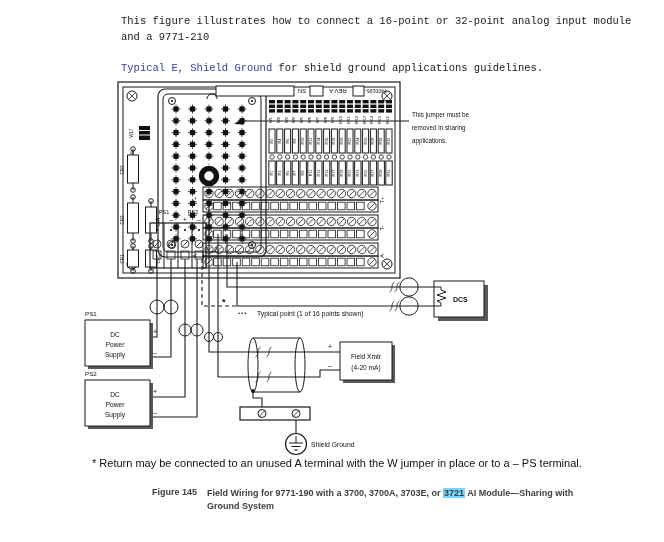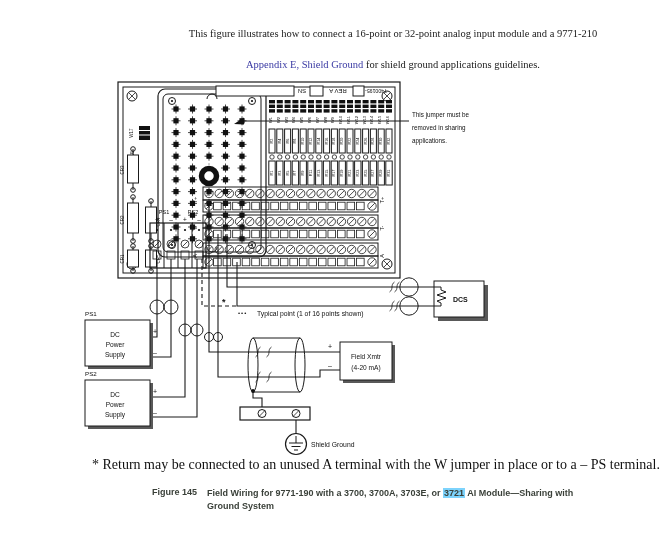--- a/index.html
+++ b/index.html
@@ -1,47 +1,47 @@
 <!DOCTYPE html>
 <html><head>
 <meta charset="utf-8">
 <style>
   html,body{margin:0;padding:0;background:#fff;}
   .page{position:relative;width:664px;height:542px;background:#fff;overflow:hidden;
         font-family:"Liberation Sans",sans-serif;color:#111;}
-  .intro{position:absolute;left:117px;top:10px;width:520px;margin:16px;
-         font-family:Liberation Serif, serif;font-size:10.5px;line-height:15.5px;color:#1a1a1a;text-align:center;}
+  .intro{position:absolute;left:117px;top:10px;width:520px;margin:4px;
+         font-family:Liberation Mono, monospace;font-size:10.5px;line-height:15.5px;color:#1a1a1a;}
   .intro a{text-decoration:none;cursor:pointer;}
   svg{position:absolute;left:0;top:0;}
   svg text{font-family:"Liberation Sans",sans-serif;fill:#111;stroke:none;}
   .ln{stroke:#1a1a1a;fill:none;stroke-width:1;}
   .ln2{stroke:#1a1a1a;fill:none;stroke-width:1.2;}
   .thin{stroke:#1a1a1a;fill:none;stroke-width:0.8;}
   .fw{fill:#fff;stroke:#1a1a1a;stroke-width:1;}
   .fb{fill:#111;stroke:none;}
   .shadow{fill:#595959;stroke:none;}
   .wire{stroke:#1a1a1a;fill:none;stroke-width:1.1;}
   .dash{stroke:#1a1a1a;fill:none;stroke-width:1.1;stroke-dasharray:4 3;}
   .vt{text-anchor:middle;}
-  .footnote{position:absolute;left:92px;top:457px;font-size:14px;color:#111;letter-spacing:0px;font-family:Liberation Serif, serif;}
+  .footnote{position:absolute;left:92px;top:457px;font-size:11px;color:#111;letter-spacing:0px;}
   .caption{position:absolute;left:112px;top:487px;display:flex;gap:10px;
            font-size:9px;font-weight:bold;color:#3a4039;margin-left:40px;}
   .cap-fig{white-space:nowrap;}
   .cap-text{width:445px;line-height:13px;}
   .cap-text mark{padding:0 1px;color:#3a4039;}
 </style>
 </head>
 <body>
 
 <div class="page">
 
   <p class="intro">
     <span>This figure illustrates how to connect a 16-point or 32-point analog input module and a 9771-210</span><br>
     <br>
-    <a id="appendix-link" style="color: rgb(57, 57, 163);">Appendix E, Shield Ground</a><span> for shield ground applications guidelines.</span>
+    <a id="appendix-link" style="color: rgb(57, 57, 163);">Typical E, Shield Ground</a><span> for shield ground applications guidelines.</span>
   </p>
 
   <svg id="dg" width="664" height="542" viewBox="0 0 664 542">
 
     <g>
       <rect class="ln2" x="118" y="82" width="282" height="196"></rect>
       <rect class="ln" x="123" y="87" width="272" height="186"></rect>
     </g>
     <g id="holes">
         <circle class="ln" cx="132" cy="96" r="5"></circle>

